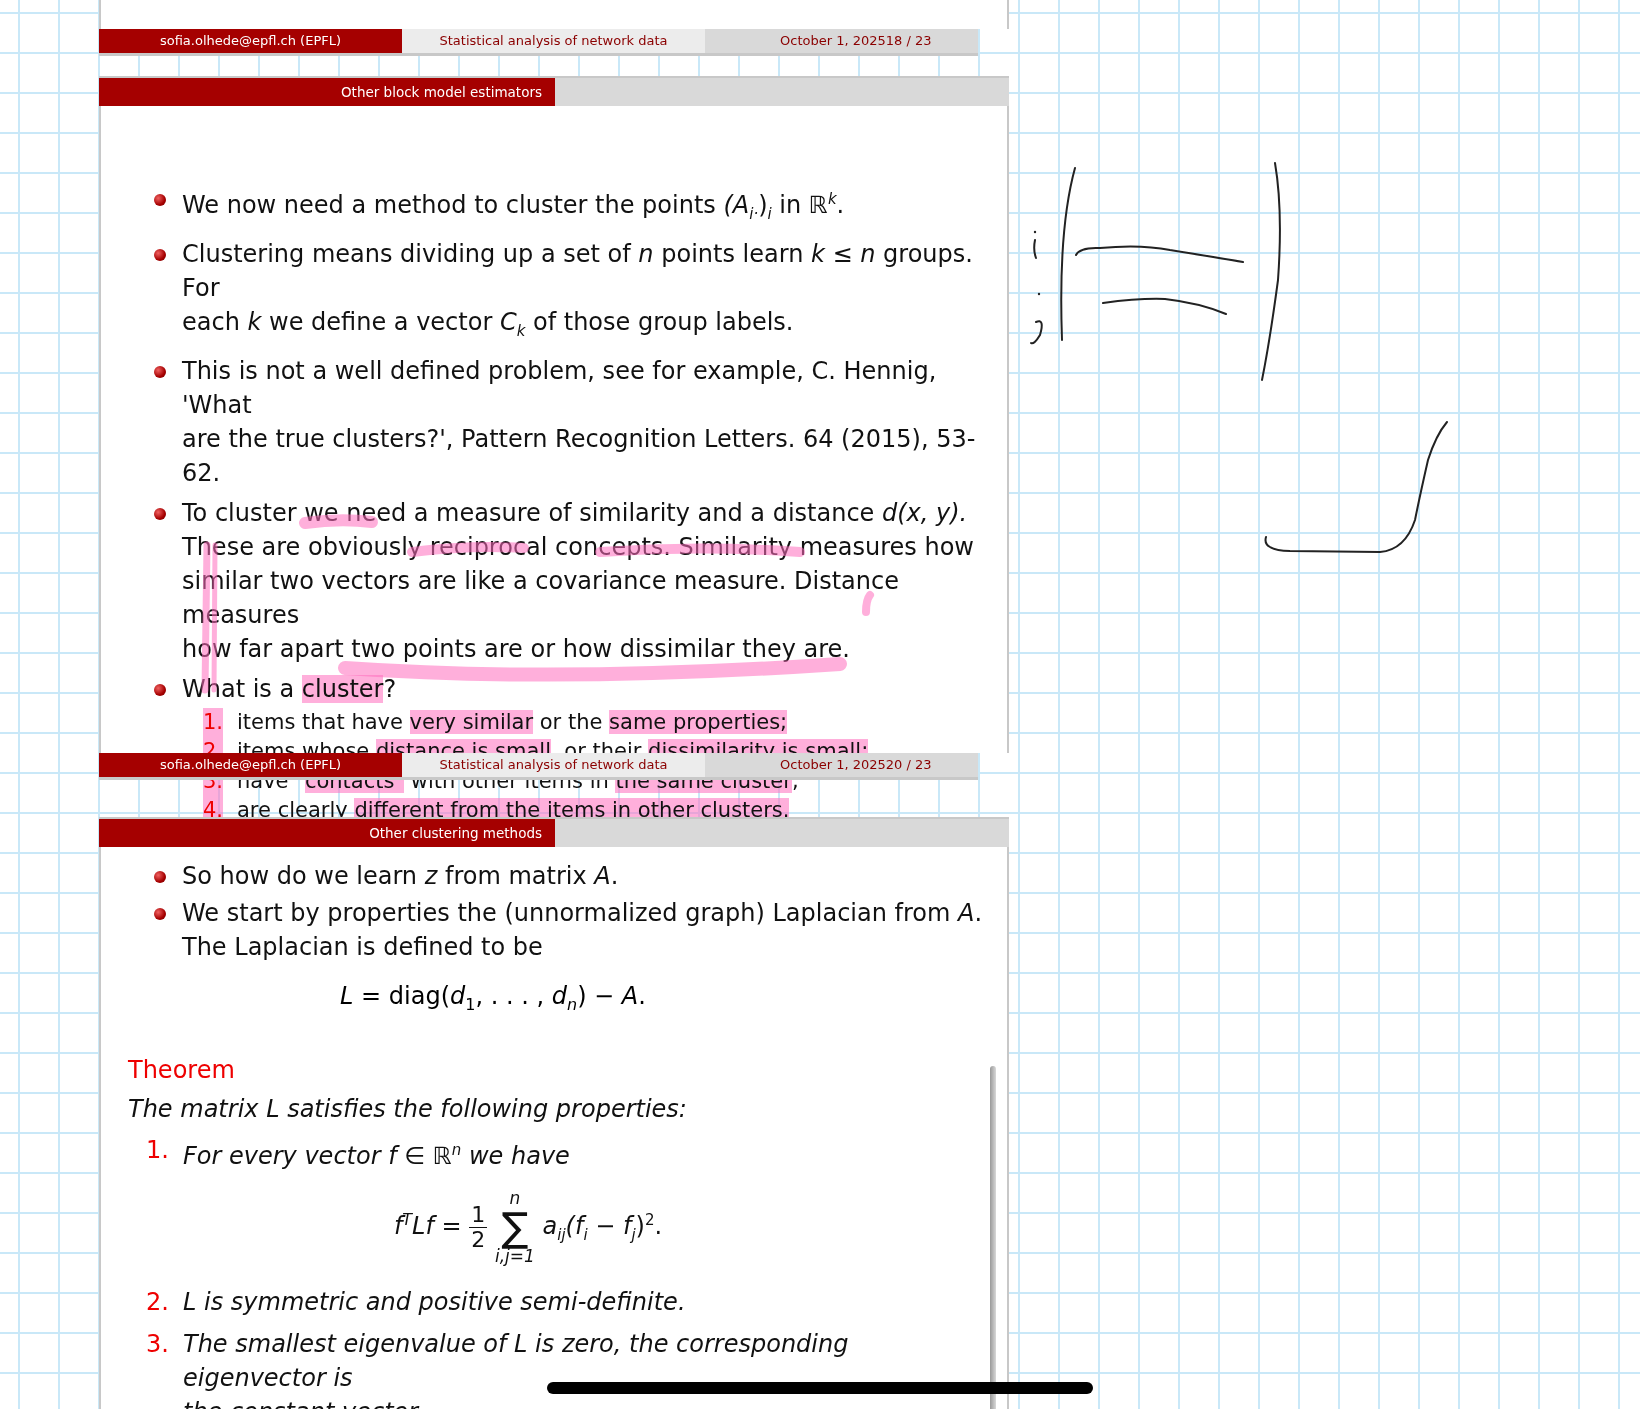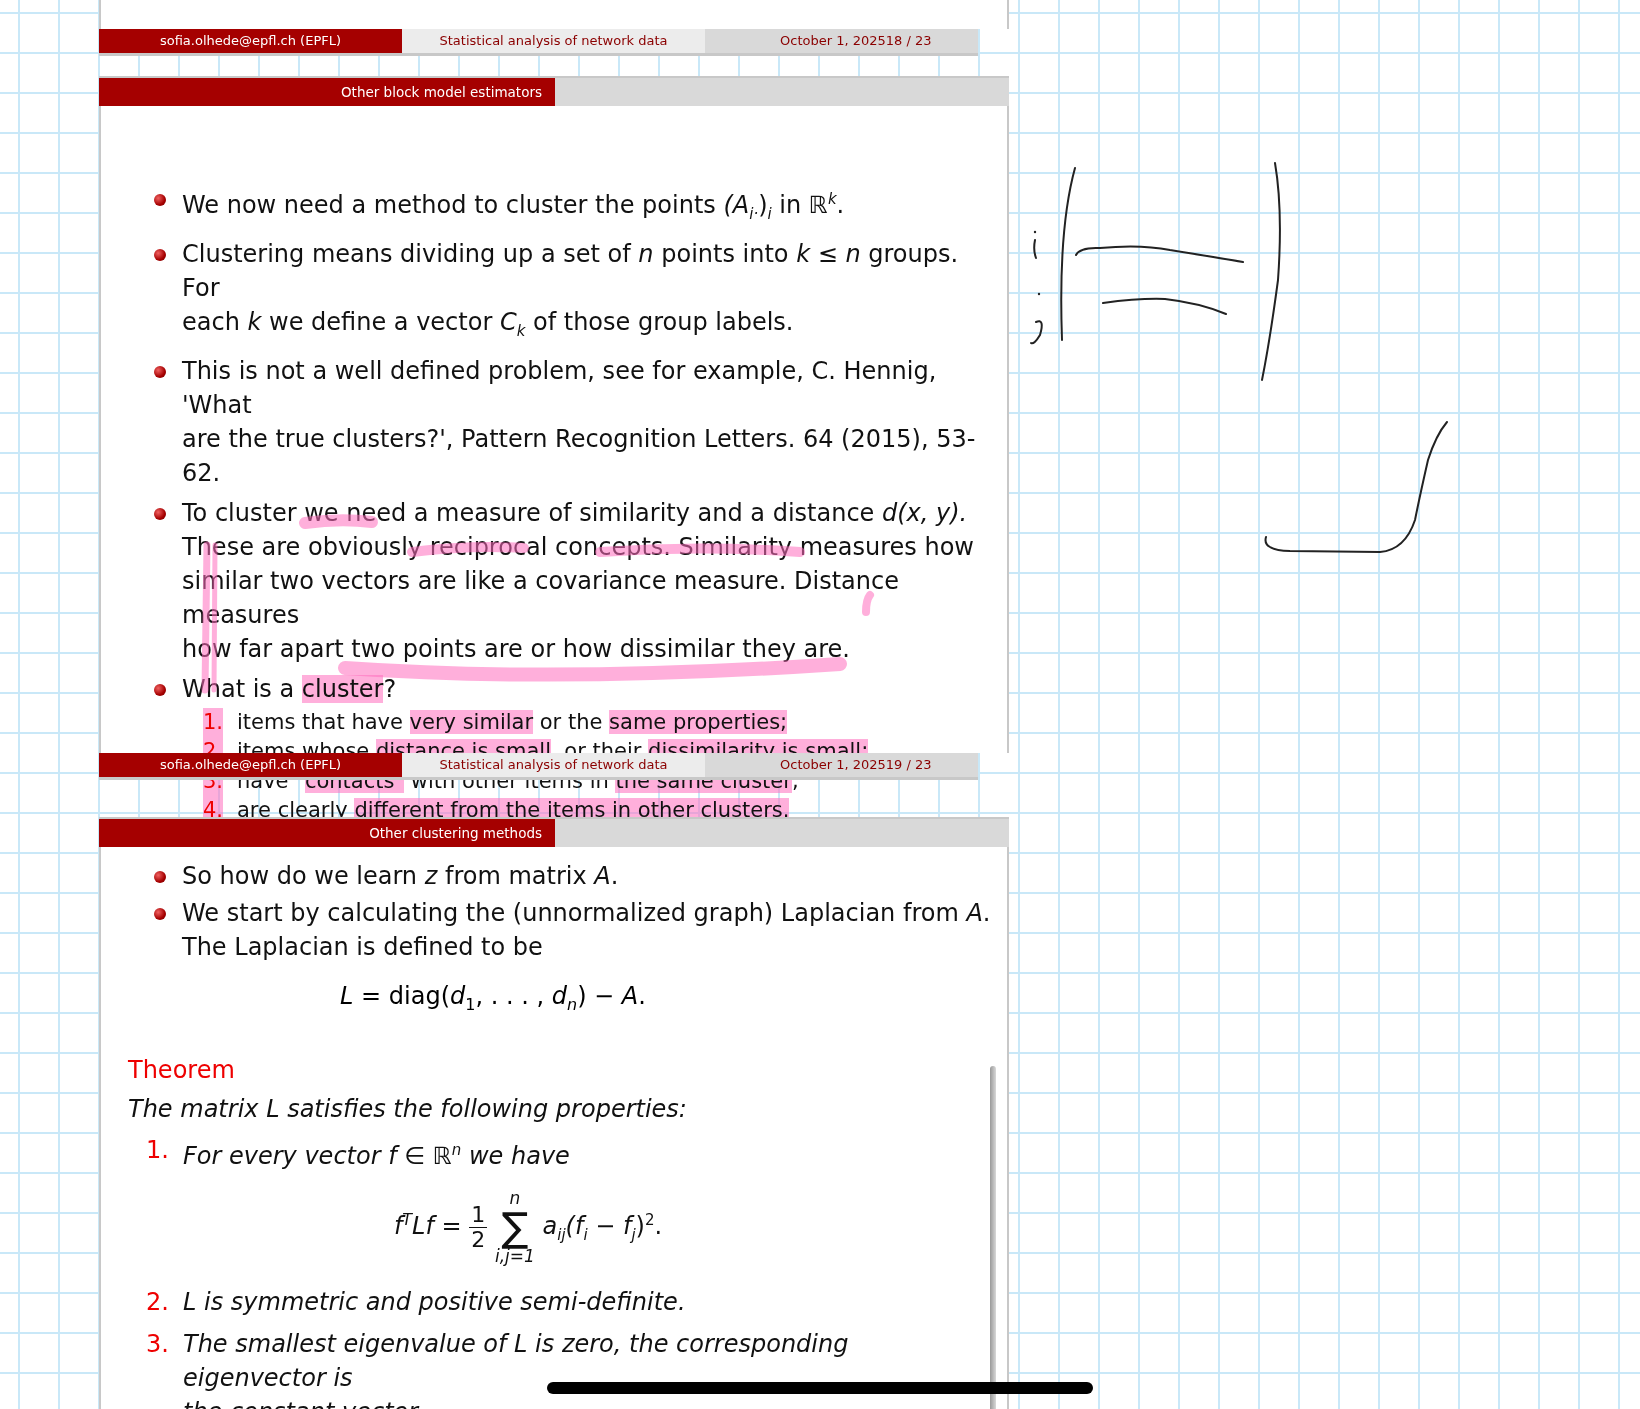--- a/index.html
+++ b/index.html
@@ -60,21 +60,21 @@
   <div class="title">Other block model estimators</div>
 </div>
 
 <div class="body" style="left:182px;top:182px;width:820px;">
   <div class="bul">
     <span class="dot"></span>
     <span>We now need a method to cluster the points </span><span class="it">(A</span><sub class="it" style="font-size:15px">i·</sub><span>)</span><sub class="it" style="font-size:15px">i</sub><span> in ℝ</span><sup class="it" style="font-size:15px">k</sup><span>.</span>
   </div>
   <div class="bul">
     <span class="dot"></span>
-    <span>Clustering means dividing up a set of </span><span class="it">n</span><span> points into </span><span class="it">k</span><span> ≤ </span><span class="it">n</span><span> groups.  For</span><br>
+    <span>Clustering means dividing up a set of </span><span class="it">n</span><span> points learn </span><span class="it">k</span><span> ≤ </span><span class="it">n</span><span> groups.  For</span><br>
     <span>each </span><span class="it">k</span><span> we define a vector </span><span class="it">C</span><sub class="it" style="font-size:15px">k</sub><span> of those group labels.</span>
   </div>
   <div class="bul">
     <span class="dot"></span>
     <span>This is not a well defined problem, see for example, C. Hennig, 'What</span><br>
     <span>are the true clusters?', Pattern Recognition Letters. 64 (2015), 53-62.</span>
   </div>
   <div class="bul">
     <span class="dot"></span>
     <span>To cluster we need a measure of similarity and a distance </span><span class="it">d(x, y).</span><br>
@@ -104,37 +104,37 @@
     <path d="M870 595 Q866 600 866 612" stroke-width="8"></path>
     <path d="M345 668 Q560 683 840 664" stroke-width="14"></path>
   </g>
 </svg>
 
 <div class="footer" style="top:753px;">
   <div class="f1">sofia.olhede@epfl.ch  (EPFL)</div>
   <div class="f2">Statistical analysis of network data</div>
   <div class="f3">
     <span>October 1, 2025</span>
-    <span>19 / 23</span>
+    <span>20 / 23</span>
   </div>
 </div>
 
 <div class="slide" style="top:817px;height:600px;"></div>
 <div class="hdr" style="top:817px;">
   <div class="title">Other clustering methods</div>
 </div>
 
 <div class="body" style="left:182px;top:859px;width:820px;">
   <div class="bul" style="margin-bottom:3px;">
     <span class="dot"></span>
     <span>So how do we learn </span><span class="it">z</span><span> from matrix </span><span class="it">A</span><span>.</span>
   </div>
   <div class="bul">
     <span class="dot"></span>
-    <span>We start by calculating the (unnormalized graph) Laplacian from </span><span class="it">A</span><span>.</span><br>
+    <span>We start by properties the (unnormalized graph) Laplacian from </span><span class="it">A</span><span>.</span><br>
     <span>The Laplacian is defined to be</span>
   </div>
 </div>
 
 <div class="eq" style="position:absolute;left:99px;top:982px;width:788px;">
   <span class="it">L</span><span> = diag(</span><span class="it">d</span><sub style="font-size:16px">1</sub><span>, . . . , </span><span class="it">d</span><sub class="it" style="font-size:16px">n</sub><span>) − </span><span class="it">A</span><span>.</span>
 </div>
 
 <div style="position:absolute;left:128px;top:1053px;width:860px;font-size:24px;line-height:34px;color:#111;">
   <div class="red">Theorem</div>

